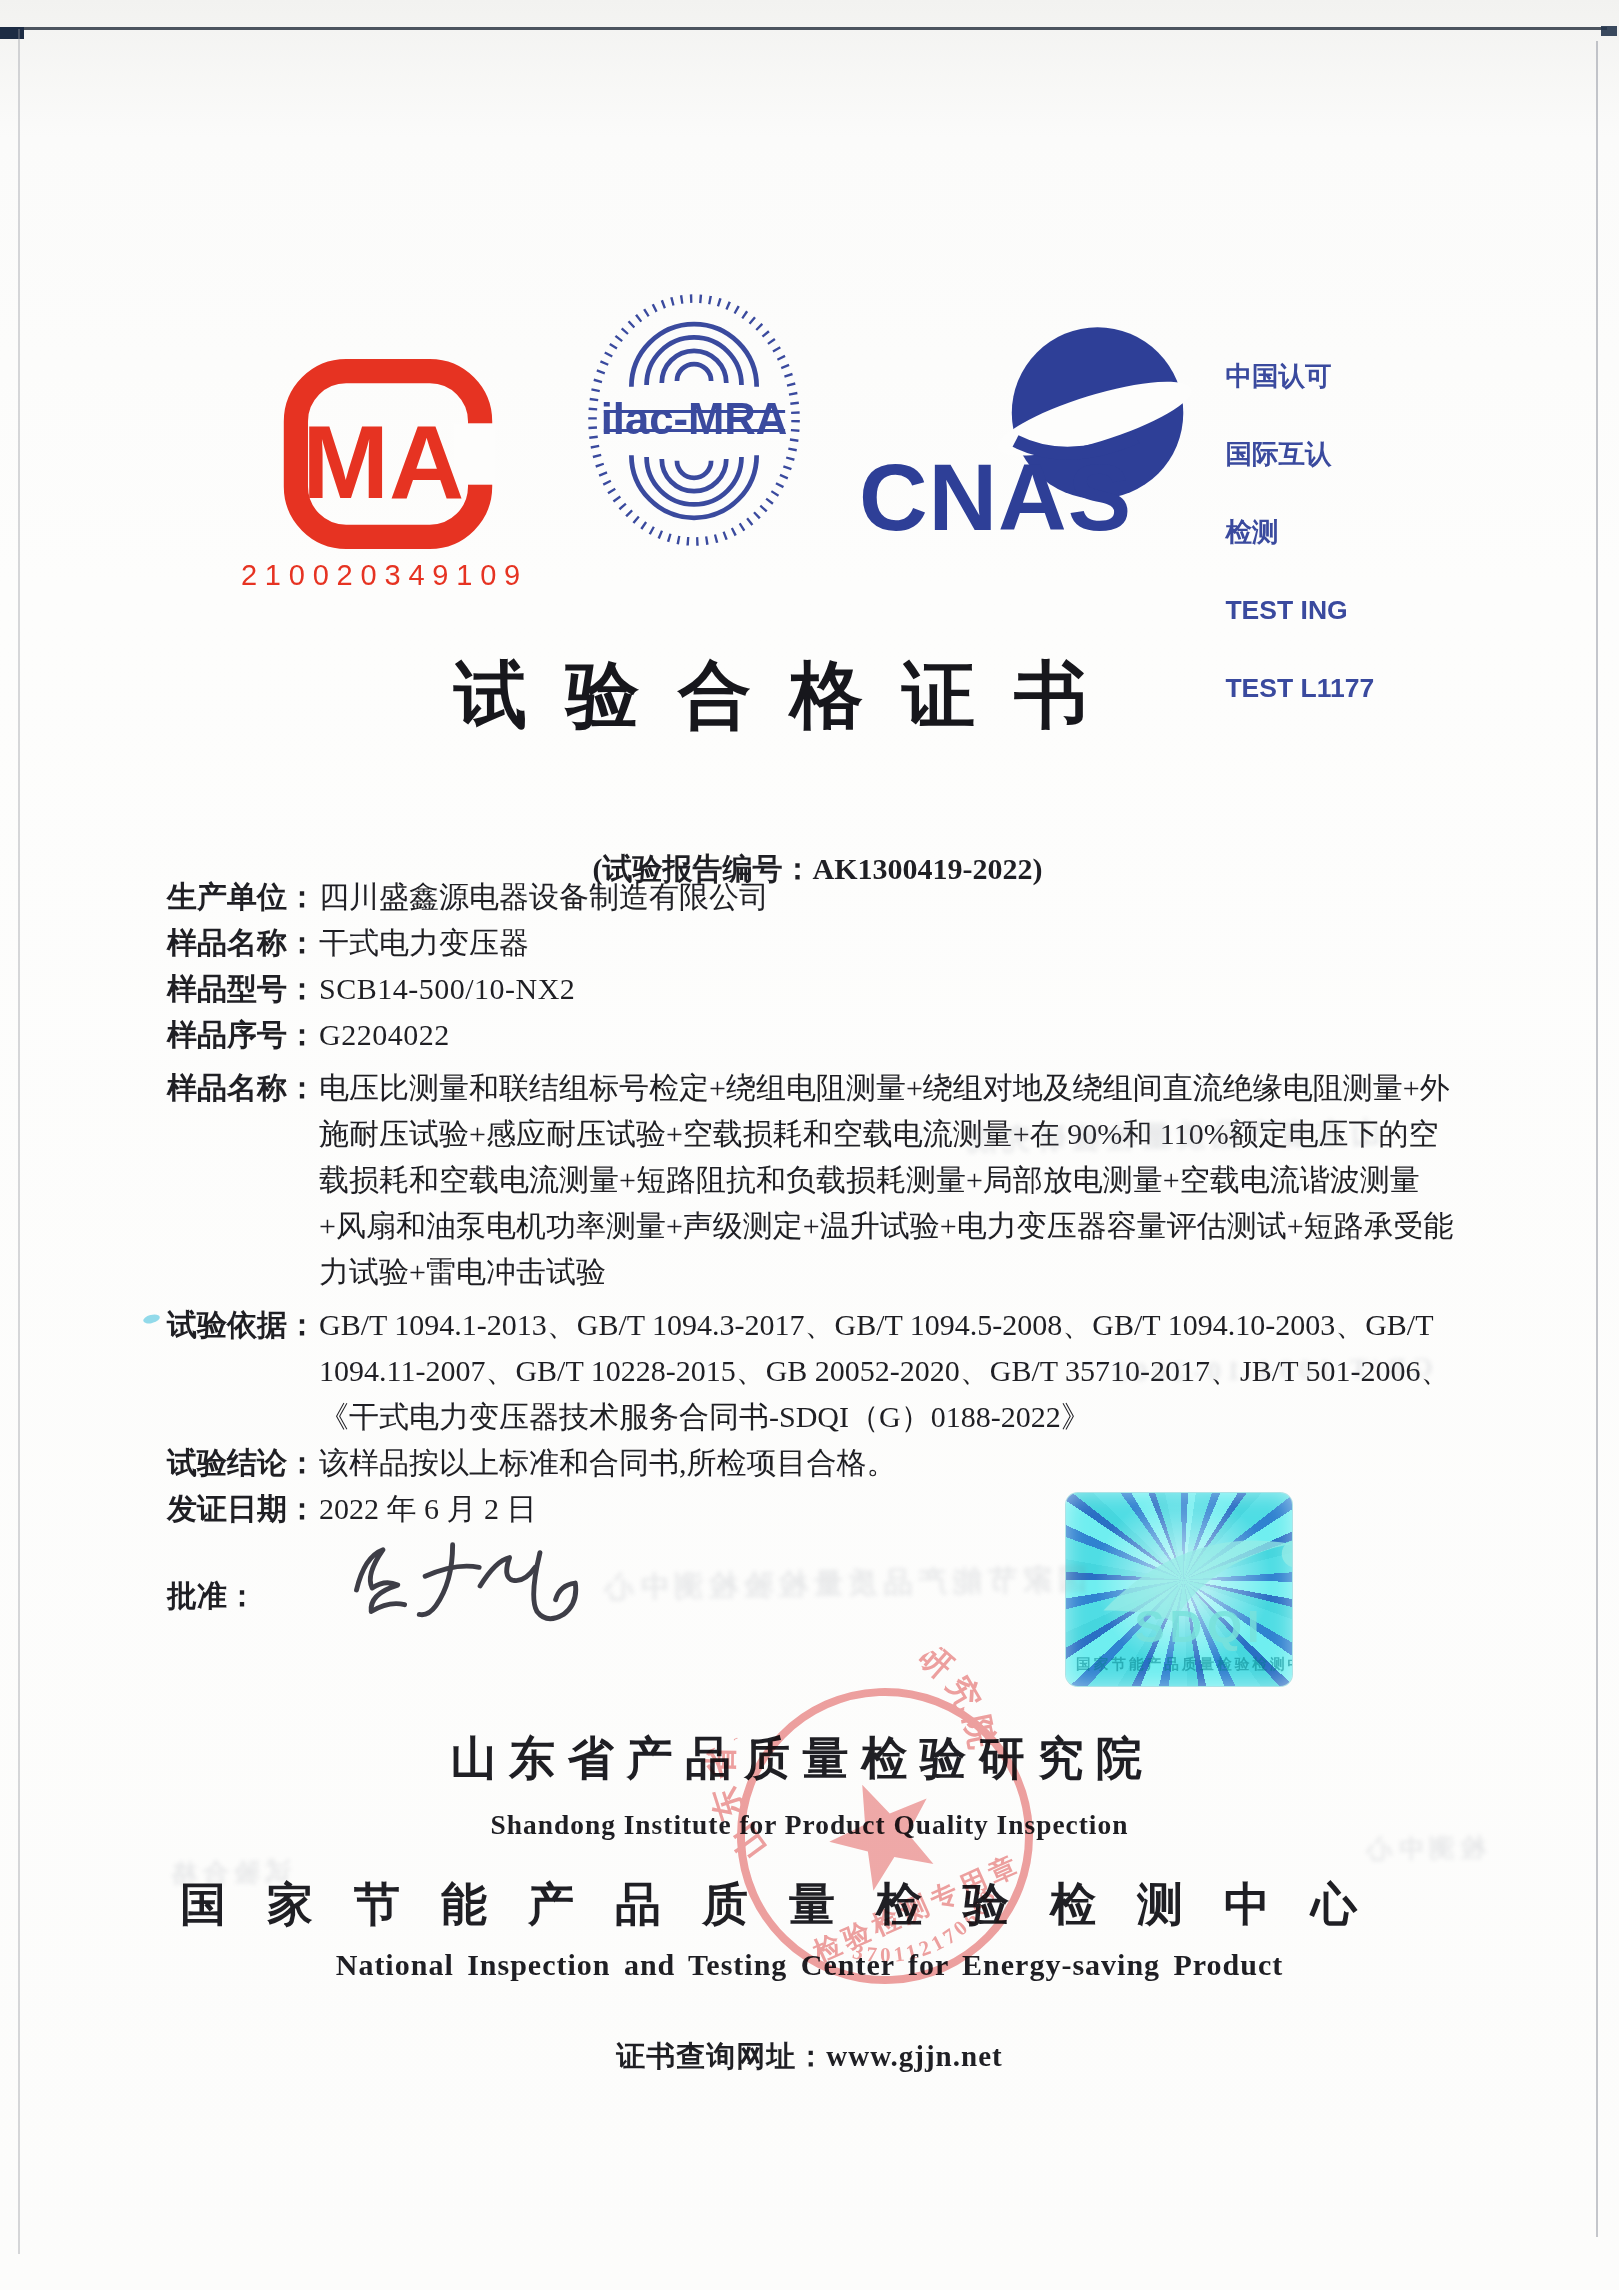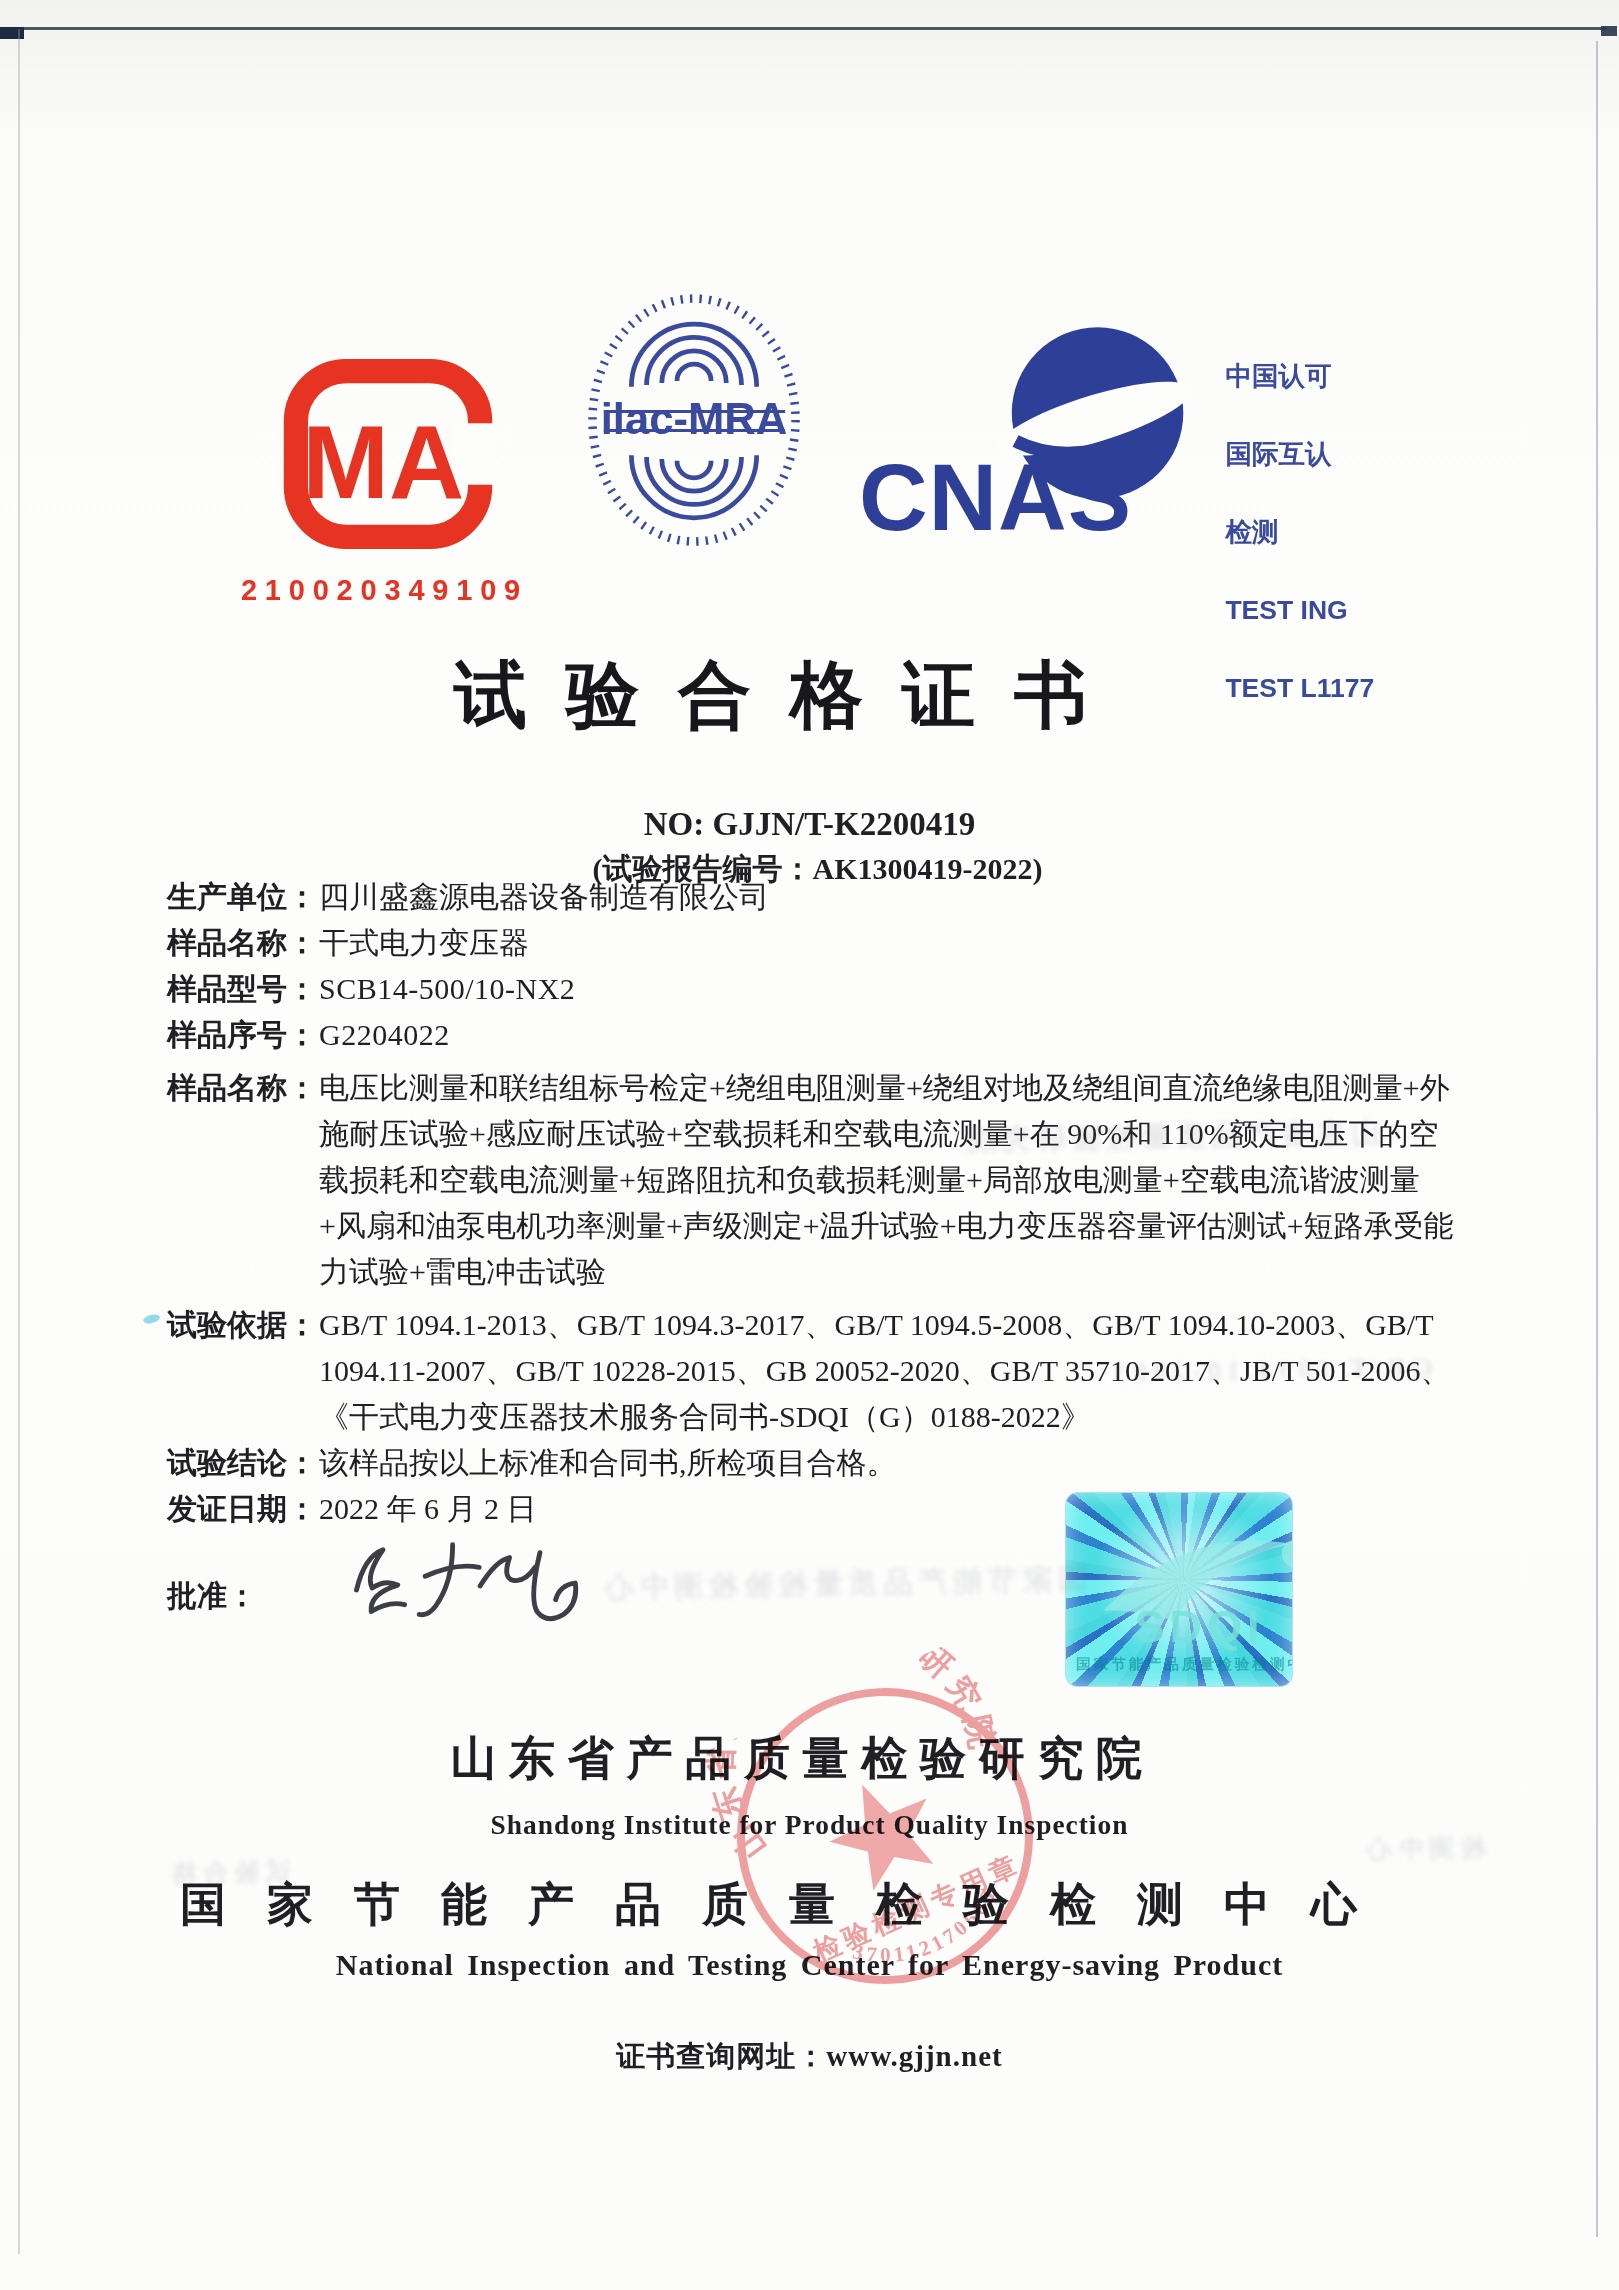--- a/index.html
+++ b/index.html
@@ -8,21 +8,21 @@
         font-family:"Liberation Serif","DejaVu Serif",serif;color:#1f1f24;}
   
   .edge-top{position:absolute;top:27.4px;left:13.7px;right:11.8px;height:2.9px;background:#222c3a;opacity:.8;}
   .edge-corner-tl{position:absolute;top:26.5px;left:0;width:23.5px;height:12.7px;background:#1d2c44;}
   .edge-corner-tr{position:absolute;top:25.5px;right:2px;width:15.7px;height:10.8px;background:#26364e;opacity:.9;}
   .edge-left{position:absolute;top:29px;left:17.6px;width:2px;height:2225px;background:rgba(150,152,160,.38);}
   .edge-right{position:absolute;top:41px;left:1596px;width:2px;height:2196px;background:rgba(140,144,156,.5);}
   
   .logos{position:absolute;top:289px;left:0;width:100%;display:flex;justify-content:center;align-items:flex-start;gap:51px;}
   .cma-block{margin-top:67px;text-align:center;}
-  .cma-number{margin-top:18px;font-family:"Liberation Sans",sans-serif;font-weight:700;
+  .cma-number{margin-top:3px;font-family:"Liberation Sans",sans-serif;font-weight:400;
               font-size:29px;color:#e63322;letter-spacing:7.8px;transform:translateX(-3.9px);}
   .cnas-block{margin-top:29px;display:flex;align-items:flex-start;gap:23.5px;}
   .cnas-side{margin-top:39px;font-family:"Liberation Sans",sans-serif;font-weight:700;
              font-size:26.5px;line-height:39px;color:#3a4a9e;white-space:pre-line;}
   
   .title{position:absolute;top:647px;width:100%;text-align:center;font-weight:700;
          font-size:73px;letter-spacing:39px;transform:translateX(-19.6px);color:#17171c;}
   .cert-no{position:absolute;top:806px;width:100%;text-align:center;font-weight:700;font-size:33px;}
   .report-no{position:absolute;top:849px;width:100%;text-align:center;font-weight:700;font-size:30px;padding-left:8px;}
   
@@ -119,21 +119,20 @@
       <div class="cnas-side"><span>中国认可</span><br>
         <span>国际互认</span><br>
         <span>检测</span><br>
         <span>TEST ING</span><br>
         <span>TEST  L1177</span>
       </div>
     </div>
   </div>
 
   <div class="title">试验合格证书</div>
-  <div class="cert-no">NO: GJJN/T-K2200419</div>
   <div class="report-no">(试验报告编号：AK1300419-2022)</div>
 
   <div class="fields">
     <div class="frow">
       <span class="flabel">生产单位：</span>
       <span class="fvalue">四川盛鑫源电器设备制造有限公司</span>
     </div>
     <div class="frow">
       <span class="flabel">样品名称：</span>
       <span class="fvalue">干式电力变压器</span>

